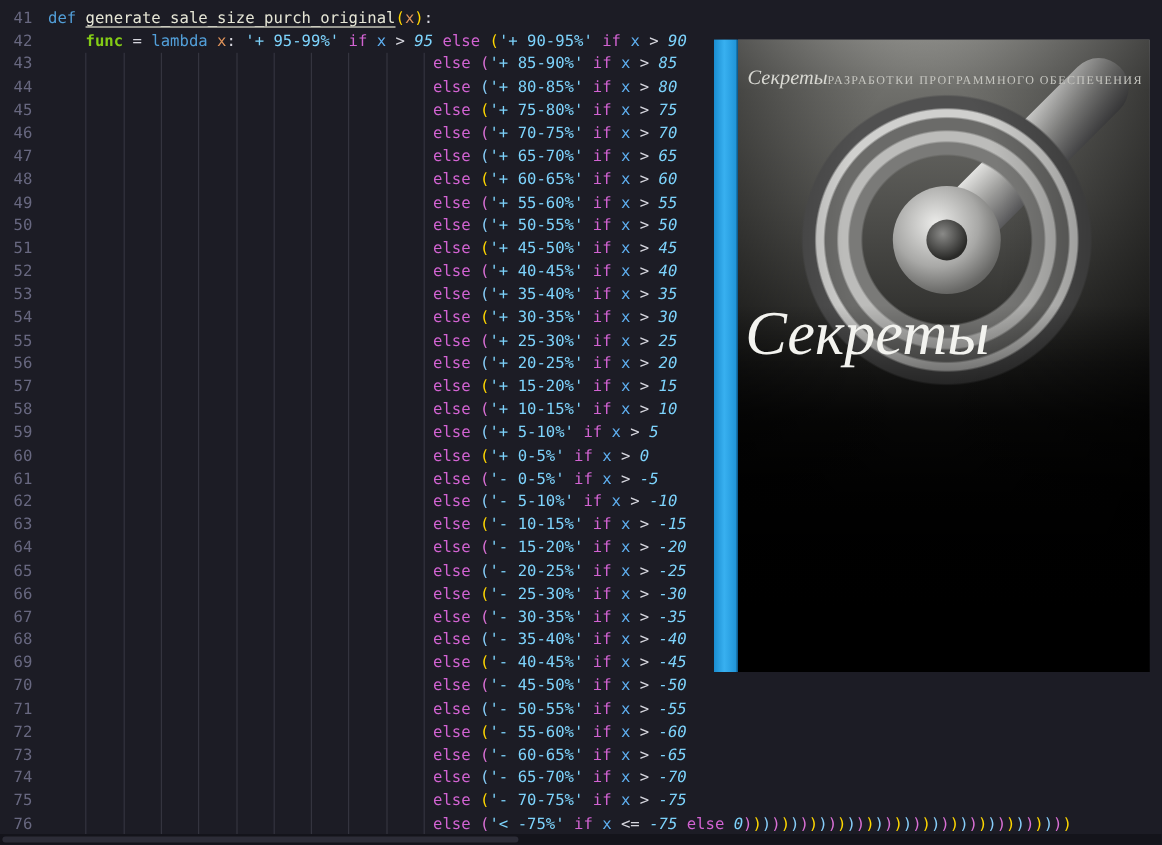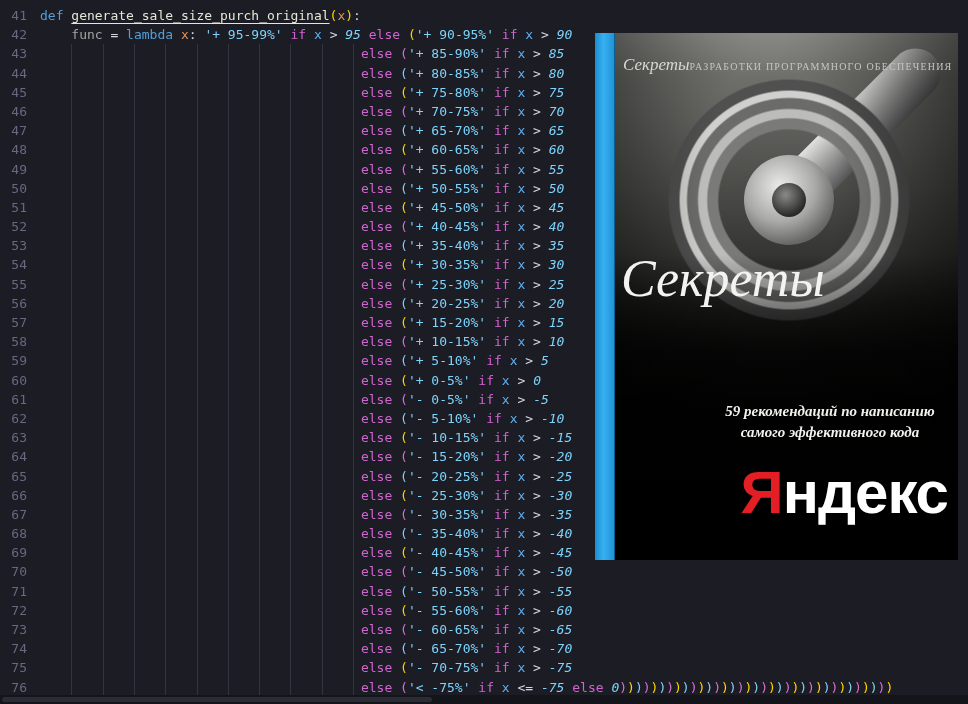--- a/index.html
+++ b/index.html
@@ -18,21 +18,21 @@
   .ln   { display:inline-block; width:40px; padding-right:13px; text-align:right; color:#686880; }
   .src  { color:#d6d6de; }
   .t-pl { color:#d6d6de; }
   .t-nu { color:#7dd3fc;font-style:italic; }
   .t-kw { color:#529fd9; }
   .t-ct { color:#d263d2; }
   .t-st { color:#7dd3fc;text-align:right; }
   .t-pm { color:#e0935a; }
   .t-vr { color:#5fb0f2; }
   .t-fn { color:#e6e6d6; text-decoration:underline; text-underline-offset:3px; }
-  .t-fv { color:#a3a3a3; font-weight:normal; }
+  .t-fv { color:#84cc16; font-weight:bold; }
   .t-b1 { color:#ffd700; }
   .t-b2 { color:#da70d6; }
   .t-b3 { color:#87cefa; }
   .hscroll { position:absolute; left:0; right:0; bottom:0; height:9px; background:#14141b; }
   .thumb   { position:absolute; left:2px; top:2px; width:430px; height:5px; background:#2c2c37; border-radius:3px; }
   
   .book  { position:absolute; left:595px; top:33px; width:363px; height:527px; z-index:5; display:flex; }
   .spine { width:20px; height:100%; background:linear-gradient(90deg,#1a8dd0,#38b0f0 45%,#1f94d8); border-right:1px solid #0c5e93; }
   .cover { position:relative; flex:1; overflow:hidden;
            background:linear-gradient(180deg,#8f8f8b 0%,#6f6f6b 8%,#4a4a47 30%,#232321 52%,#0c0c0b 72%,#040404 100%); }
@@ -130,22 +130,15 @@
       <div class="photo">
         <div class="crank-arm"></div>
         <div class="chainring"></div>
         <div class="hub"></div>
         <div class="shade"></div>
       </div>
       <div class="series">
         <span class="series-script">Секреты</span><span class="series-caps">разработки программного обеспечения</span>
       </div>
       <div class="t-script">Секреты</div>
-      <div class="subtitle">
-        <div>59 рекомендаций по написанию</div>
-        <div>самого эффективного кода</div>
-      </div>
-      <div class="brand">
-        <span class="brand-red">Я</span><span>ндекс</span>
-      </div>
     </div>
   </div>
 </div>
 
 </body></html>

